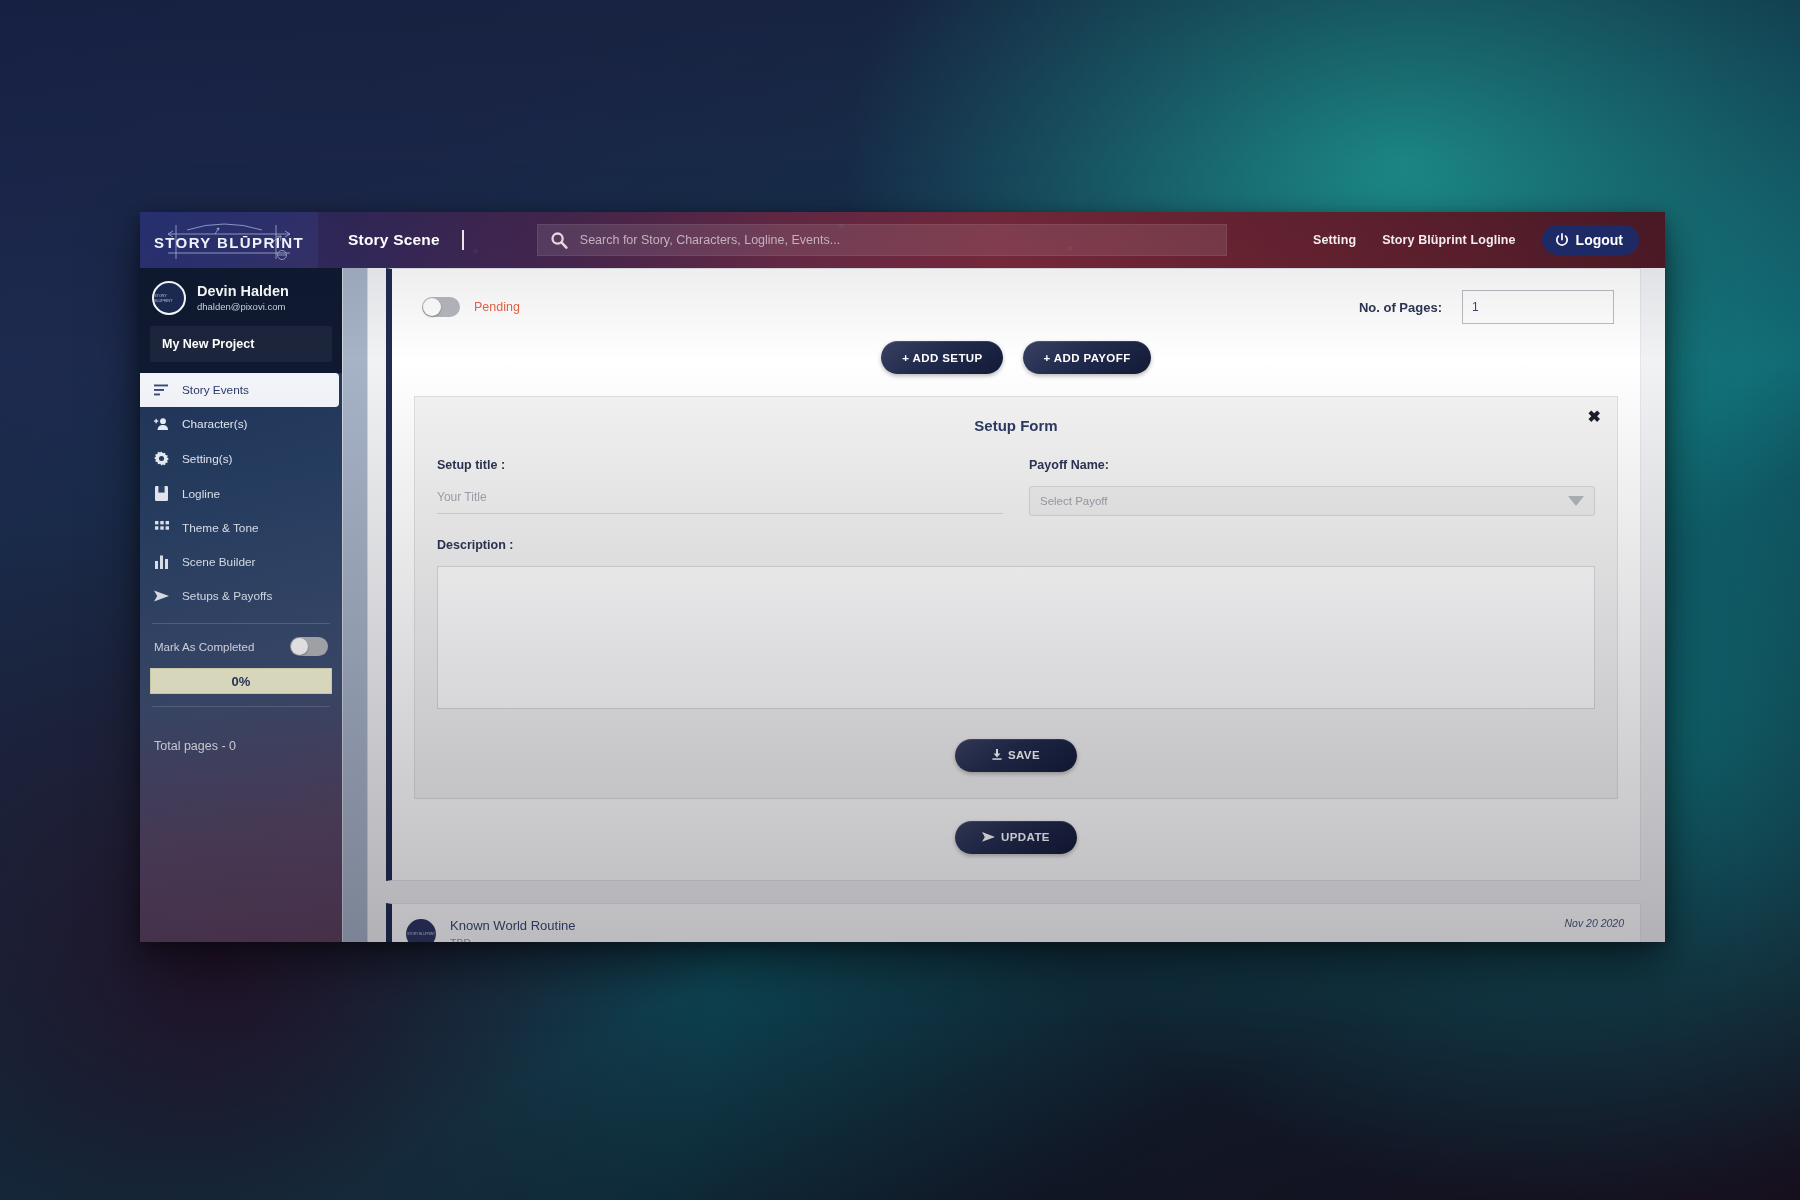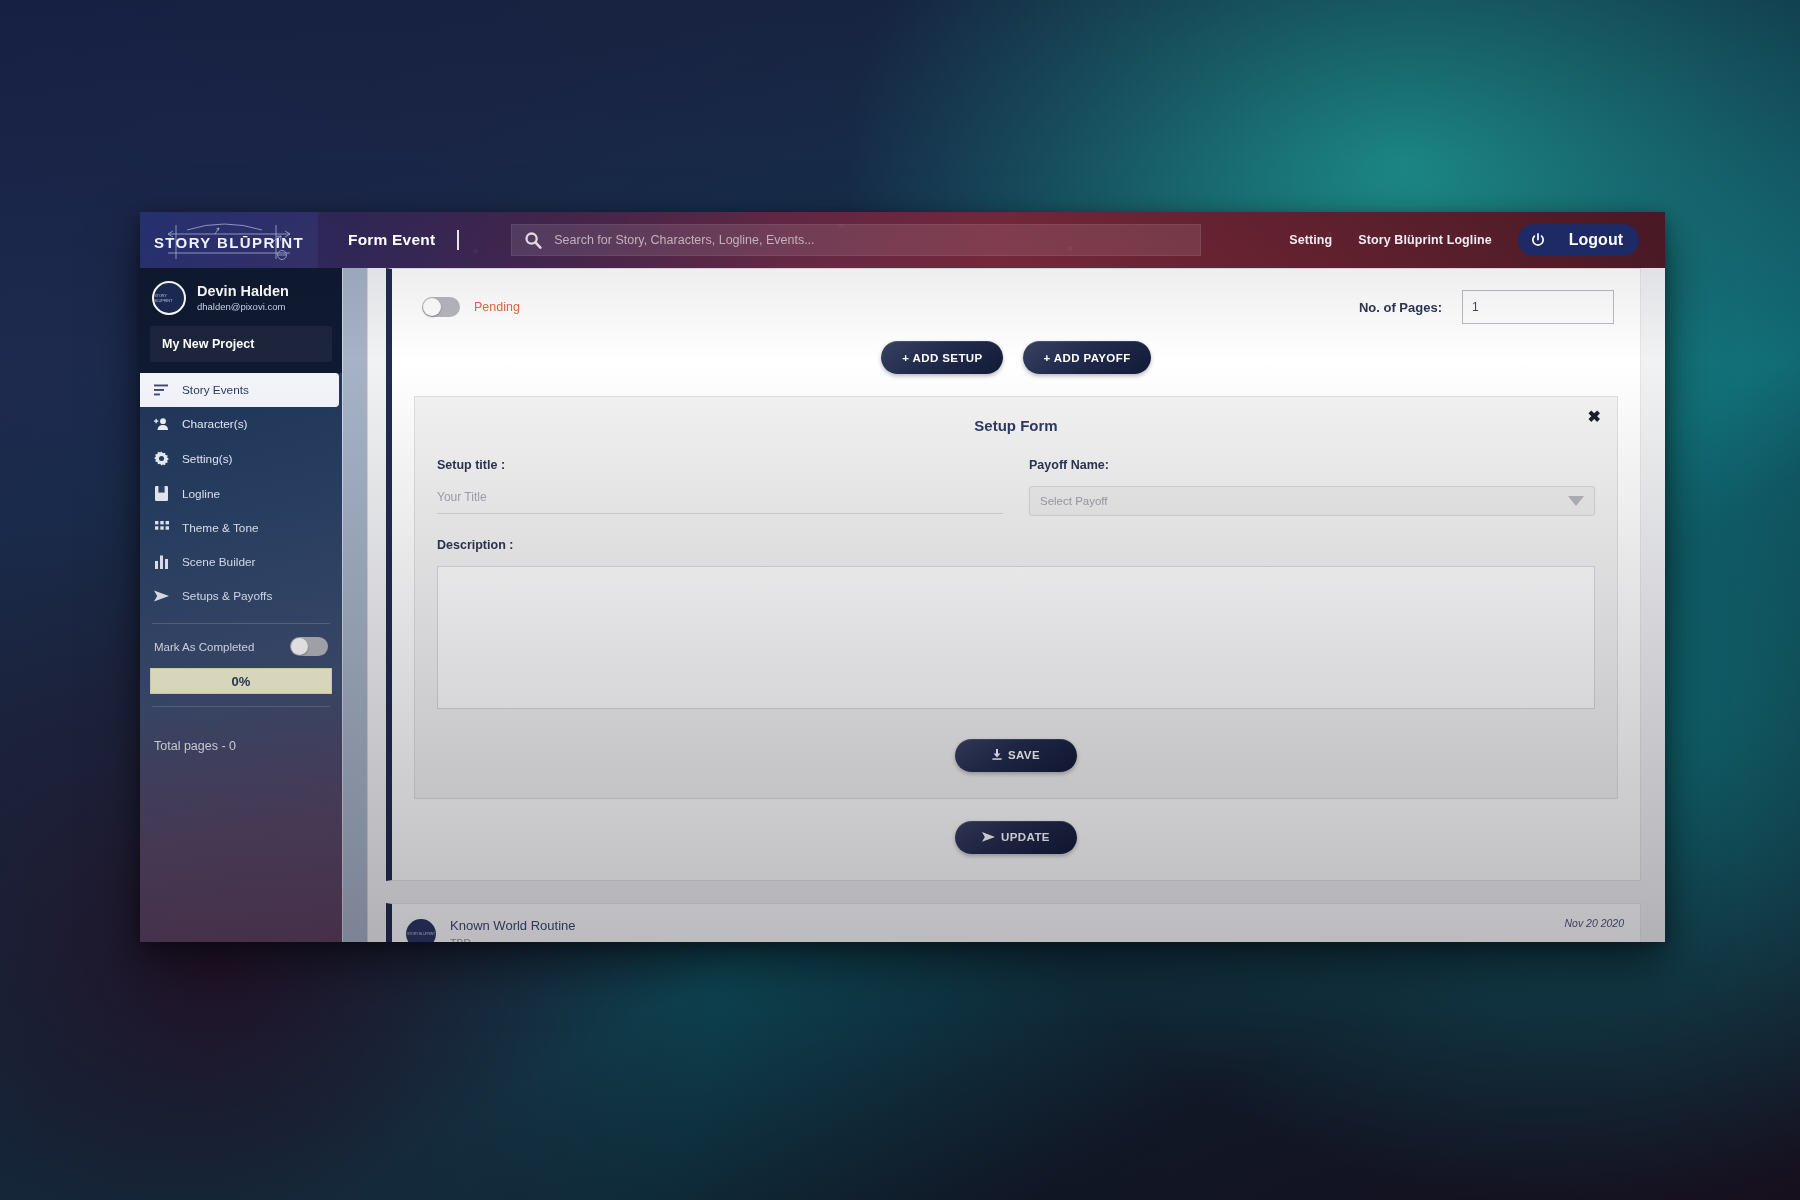--- a/index.html
+++ b/index.html
@@ -102,21 +102,21 @@
   .title-divider {
     margin-left: 22px;
     width: 2px;
     height: 20px;
     background: #e8e3ea;
     position: relative;
     z-index: 2;
   }
 
   .search-wrap {
-    margin-left: 52px;
+    margin-left: 73px;
     width: 690px;
     height: 32px;
     background: rgba(255,255,255,.10);
     border: 1px solid rgba(255,255,255,.07);
     display: flex;
     align-items: center;
     padding: 0 12px;
     position: relative;
     z-index: 2;
   }
@@ -145,27 +145,27 @@
     color: #f3ecf0;
     font-size: 12.5px;
     font-weight: 600;
     letter-spacing: .1px;
     cursor: pointer;
     white-space: nowrap;
   }
   .logout-btn {
     display: flex;
     align-items: center;
-    gap: 24px;
+    gap: 7px;
     background: #1e2a66;
     color: #ffffff;
     border: none;
     border-radius: 16px;
     padding: 7px 16px 7px 13px;
-    font-size: 16px;
+    font-size: 14px;
     font-weight: 700;
     font-family: "Liberation Sans", sans-serif;
     cursor: pointer;
     white-space: nowrap;
   }
 
   
   .app-body { flex: 1; display: flex; min-height: 0; }
 
   
@@ -492,21 +492,21 @@
             <path d="M136 17 l-5 -3 M136 17 l-5 3"></path>
             <circle cx="128" cy="38" r="4.5"></circle>
             <path d="M124 38 L132 38"></path>
             <path d="M118 25 l9 -6 M127 19 l-4.6 .4 M127 19 l-.4 4.6"></path>
             <path d="M61 17 l4 -6 M65 11 l-2.6 .8 M65 11 l-.8 2.6"></path>
           </g>
           <text x="75" y="31" text-anchor="middle" fill="#eef2fb" font-family="Liberation Sans, sans-serif" font-size="15" font-weight="700" letter-spacing="1.4">STORY BLŪPRINT</text>
         </svg>
       </div>
 
-      <div class="app-title">Form Event</div>
+      <div class="app-title">Story Scene</div>
       <div class="title-divider"></div>
 
       <div class="search-wrap">
         <svg class="search-icon" width="18" height="18" viewBox="0 0 18 18">
           <circle cx="7.6" cy="7.6" r="5.1" fill="none" stroke="#e4d8de" stroke-width="2.3"></circle>
           <line x1="11.4" y1="11.4" x2="16.4" y2="16.6" stroke="#e4d8de" stroke-width="2.6" stroke-linecap="round"></line>
         </svg>
         <input class="search-input" type="text" placeholder="Search for Story, Characters, Logline, Events..." style="">
       </div>
 

